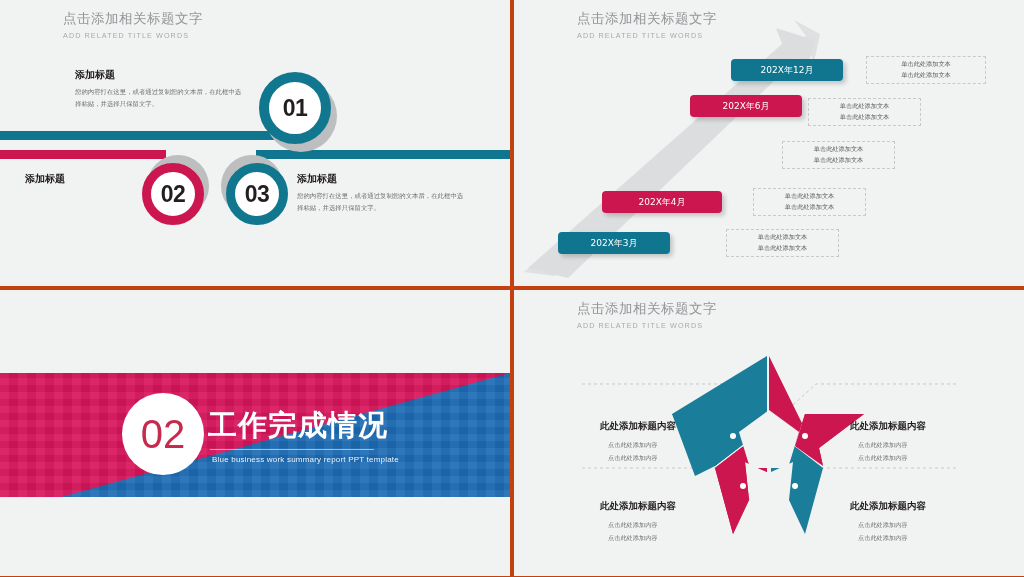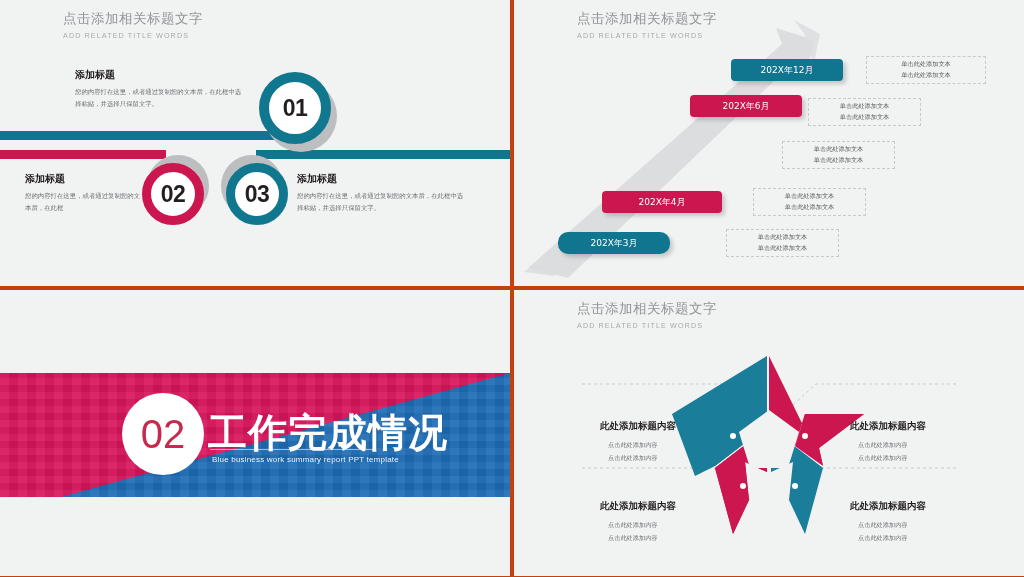--- a/index.html
+++ b/index.html
@@ -130,21 +130,21 @@
   .banner .badge {
     position: absolute; left: 122px; top: 20px;
     width: 82px; height: 82px; border-radius: 50%;
     background: #ffffff; display: flex;
     align-items: center; justify-content: center;
     font-size: 40px; color: #c62b4e;
     font-family: "Liberation Sans", sans-serif;
   }
   .banner .b-title {
     position: absolute; left: 208px; top: 33px;
-    font-size: 39px; font-weight: bold; color: #ffffff;
+    font-size: 29px; font-weight: bold; color: #ffffff;
     font-family: "DejaVu Sans", sans-serif; letter-spacing: 1px;
   }
   .banner .b-rule {
     position: absolute; left: 210px; top: 76px;
     width: 164px; height: 1px; background: rgba(255,255,255,.55);
   }
   .banner .b-sub {
     position: absolute; left: 212px; top: 82px;
     font-size: 8px; color: #eef4fb; letter-spacing: .2px;
   }
@@ -194,21 +194,20 @@
     <div class="ring" id="ring3" style="z-index:2">
       <span class="num">03</span>
     </div>
 
     <div class="txtblk" id="tb1">
       <div class="t-title">添加标题</div>
       <div class="t-body">您的内容打在这里，或者通过复制您的文本后，在此框中选择粘贴，并选择只保留文字。</div>
     </div>
     <div class="txtblk" id="tb2">
       <div class="t-title">添加标题</div>
-      <div class="t-body">您的内容打在这里，或者通过复制您的文本后，在此框</div>
     </div>
     <div class="txtblk" id="tb3">
       <div class="t-title">添加标题</div>
       <div class="t-body">您的内容打在这里，或者通过复制您的文本后，在此框中选择粘贴，并选择只保留文字。</div>
     </div>
   </div>
 
   <div class="slide" id="slide-2">
     <div class="head">
       <div class="h-cn">点击添加相关标题文字</div>
@@ -242,21 +241,21 @@
     </div>
 
     <div class="tl-bar" style="left:88px; top:191px; width:120px; background:#cc164f;">
       <span>202X年4月</span>
     </div>
     <div class="tl-box" style="left:239px; top:188px; width:113px; height:28px;">
       <span>单击此处添加文本</span>
       <span>单击此处添加文本</span>
     </div>
 
-    <div class="tl-bar" style="left:44px; top:232px; width:112px; background:#10768f;border-radius:10px;">
+    <div class="tl-bar" style="left:44px; top:232px; width:112px; background:#10768f;">
       <span>202X年3月</span>
     </div>
     <div class="tl-box" style="left:212px; top:229px; width:113px; height:28px;">
       <span>单击此处添加文本</span>
       <span>单击此处添加文本</span>
     </div>
   </div>
 
   <div class="slide" id="slide-3">
     <div class="banner">

